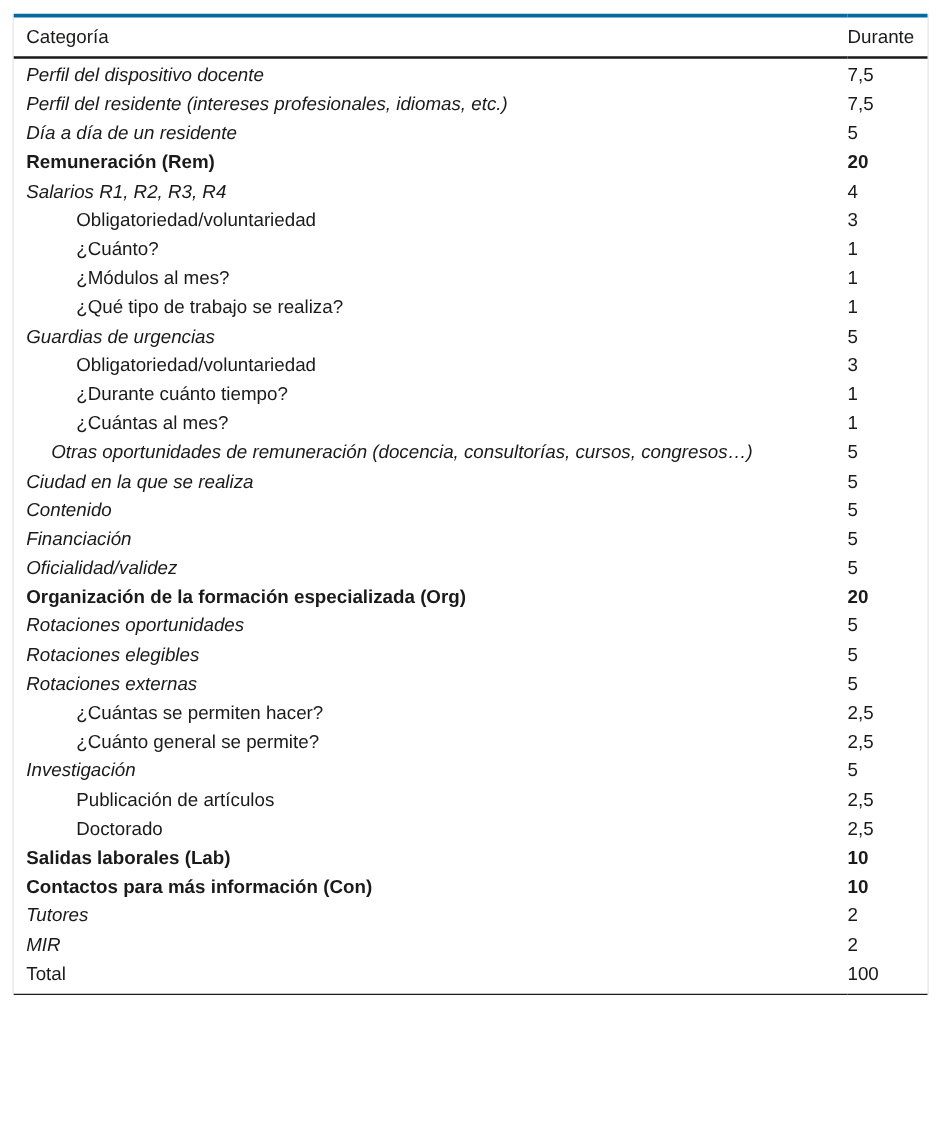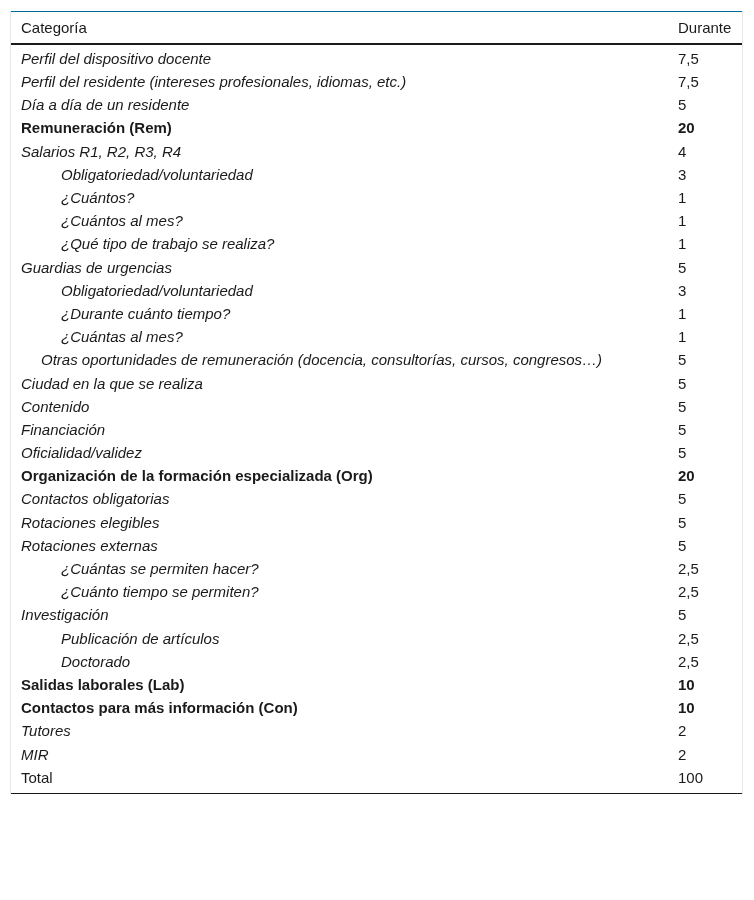--- a/index.html
+++ b/index.html
@@ -23,21 +23,21 @@
       border-left: 1px solid #e6e6e6;
       border-right: 1px solid #e6e6e6;
       box-sizing: border-box;
     }
     table {
       width: 100%;
       border-collapse: collapse;
       font-size: 15px;
     }
     thead tr {
-      border-top: 1px solid #0369a1;
+      border-top: 3px solid #0369a1;
       border-bottom: 2px solid #1a1a1a;
     }
     thead th {
       font-weight: normal;
       text-align: left;
       height: 31px;
       padding: 0;
       vertical-align: middle;
     }
     tbody tr {
@@ -60,21 +60,21 @@
     }
     .col-cat {
       padding-left: 10px;
     }
     .col-pts {
       width: 64px;
       padding-left: 0;
     }
     tr.lvl-0 td { font-weight: bold; }
     tr.lvl-1 td.col-cat span { font-style: italic; }
-    tr.lvl-2 td.col-cat span { padding-left: 40px; font-style: italic; }
+    tr.lvl-2 td.col-cat span { padding-left: 40px; }
     tr.lvl-1b td.col-cat span { padding-left: 20px; font-style: italic; }
     tr.total td { font-weight: normal; }
   </style>
 </head>
 <body>
 
 <div class="table-wrap">
   <table>
     <thead>
       <tr>
@@ -101,25 +101,25 @@
         </tr>
         <tr class="lvl-1">
           <td class="col-cat"><span>Salarios R1, R2, R3, R4</span></td>
           <td class="col-pts">4</td>
         </tr>
         <tr class="lvl-2">
           <td class="col-cat"><span>Obligatoriedad/voluntariedad</span></td>
           <td class="col-pts">3</td>
         </tr>
         <tr class="lvl-2">
-          <td class="col-cat"><span>¿Cuántos?</span></td>
-          <td class="col-pts">1</td>
-        </tr>
-        <tr class="lvl-2">
-          <td class="col-cat"><span>¿Cuántos al mes?</span></td>
+          <td class="col-cat"><span>¿Cuánto?</span></td>
+          <td class="col-pts">1</td>
+        </tr>
+        <tr class="lvl-2">
+          <td class="col-cat"><span>¿Módulos al mes?</span></td>
           <td class="col-pts">1</td>
         </tr>
         <tr class="lvl-2">
           <td class="col-cat"><span>¿Qué tipo de trabajo se realiza?</span></td>
           <td class="col-pts">1</td>
         </tr>
         <tr class="lvl-1">
           <td class="col-cat"><span>Guardias de urgencias</span></td>
           <td class="col-pts">5</td>
         </tr>
@@ -153,37 +153,37 @@
         </tr>
         <tr class="lvl-1">
           <td class="col-cat"><span>Oficialidad/validez</span></td>
           <td class="col-pts">5</td>
         </tr>
         <tr class="lvl-0">
           <td class="col-cat"><span>Organización de la formación especializada (Org)</span></td>
           <td class="col-pts">20</td>
         </tr>
         <tr class="lvl-1">
-          <td class="col-cat"><span>Contactos obligatorias</span></td>
+          <td class="col-cat"><span>Rotaciones oportunidades</span></td>
           <td class="col-pts">5</td>
         </tr>
         <tr class="lvl-1">
           <td class="col-cat"><span>Rotaciones elegibles</span></td>
           <td class="col-pts">5</td>
         </tr>
         <tr class="lvl-1">
           <td class="col-cat"><span>Rotaciones externas</span></td>
           <td class="col-pts">5</td>
         </tr>
         <tr class="lvl-2">
           <td class="col-cat"><span>¿Cuántas se permiten hacer?</span></td>
           <td class="col-pts">2,5</td>
         </tr>
         <tr class="lvl-2">
-          <td class="col-cat"><span>¿Cuánto tiempo se permiten?</span></td>
+          <td class="col-cat"><span>¿Cuánto general se permite?</span></td>
           <td class="col-pts">2,5</td>
         </tr>
         <tr class="lvl-1">
           <td class="col-cat"><span>Investigación</span></td>
           <td class="col-pts">5</td>
         </tr>
         <tr class="lvl-2">
           <td class="col-cat"><span>Publicación de artículos</span></td>
           <td class="col-pts">2,5</td>
         </tr>

